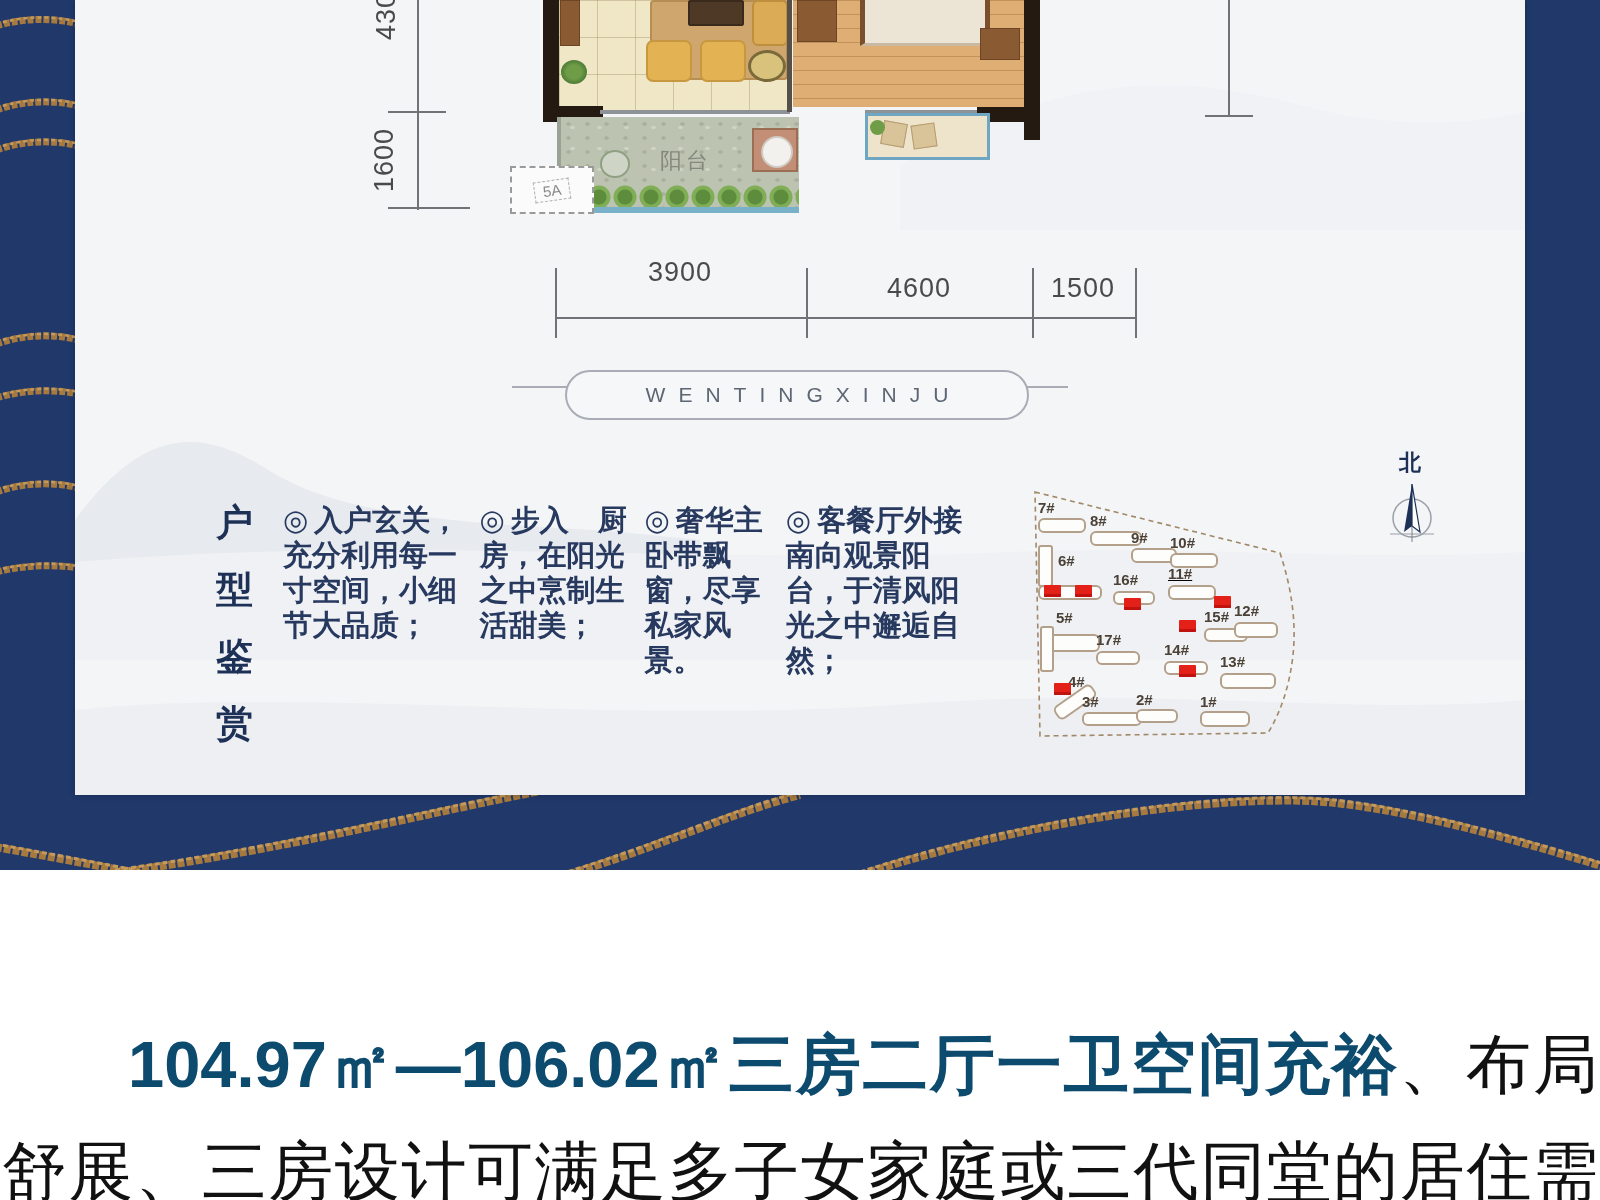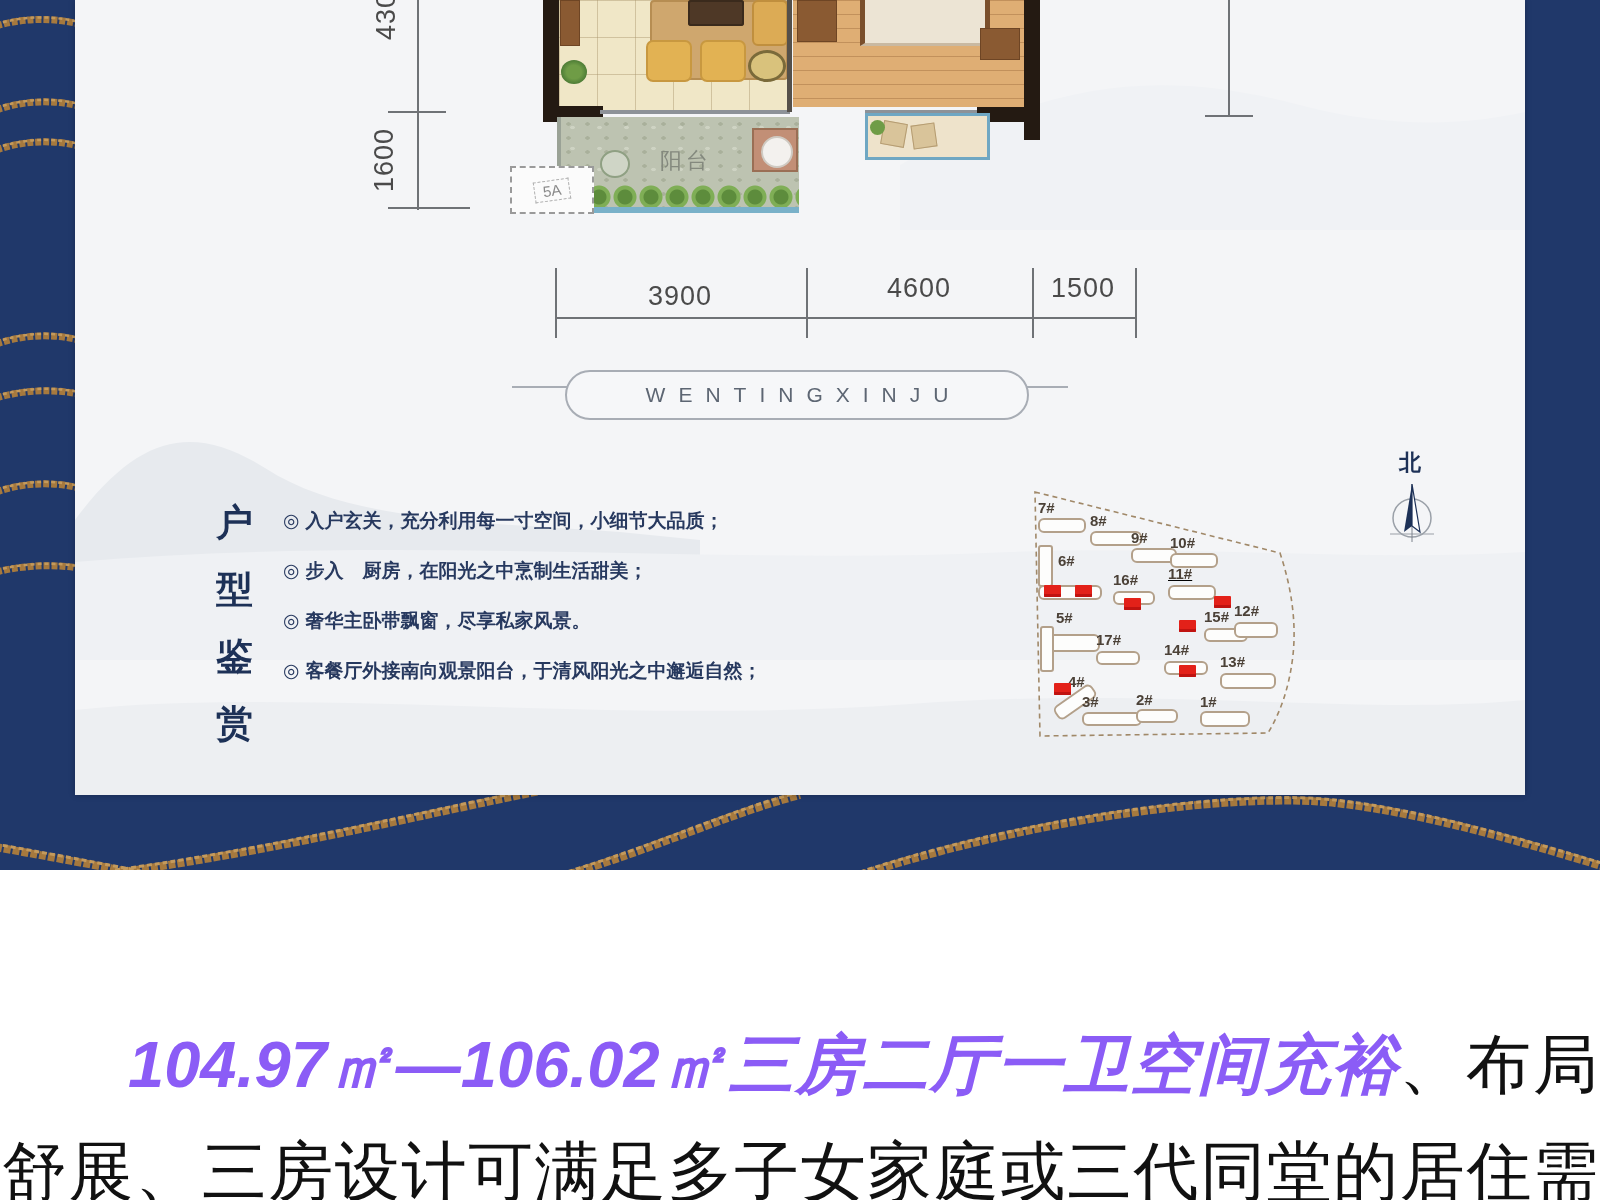--- a/index.html
+++ b/index.html
@@ -39,37 +39,37 @@
   .balcony-label{position:absolute;color:#84897e;font-size:22px;letter-spacing:4px;}
   
   .banner-line{position:absolute;height:2px;background:#a8adb5;}
   .banner-pill{position:absolute;border:2px solid #a8adb5;border-radius:26px;background:#f6f7f9;
       display:flex;align-items:center;justify-content:center;color:#5d6673;
       font-size:21px;letter-spacing:13px;padding-left:13px;margin-top:6px;}
   
   .apprec-title{position:absolute;display:flex;flex-direction:column;gap:17px;
       color:#1d3157;font-size:37px;font-weight:800;
       font-family:"Liberation Serif","DejaVu Serif",serif;}
-  .apprec-bullets{position:absolute;display:flex;flex-direction:column;gap:15px;
-      color:#27395f;font-size:19px;line-height:35px;font-weight:600;
+  .apprec-bullets{position:absolute;display:flex;flex-direction:row;gap:15px;
+      color:#27395f;font-size:29px;line-height:35px;font-weight:600;
       font-family:"Liberation Serif","DejaVu Serif",serif;}
   .bullet .mk{margin-right:6px;}
   
   .bld{position:absolute;}
   .bld-label{font-weight:700;font-size:15px;color:#4b4137;height:16px;line-height:16px;}
   .bld-shape{border:2px solid #b3a08a;background:#fdfdfc;border-radius:6px;box-sizing:border-box;}
   .bld-bar{position:absolute;border:2px solid #b3a08a;background:#fdfdfc;border-radius:3px;box-sizing:border-box;}
   .red-unit{position:absolute;width:17px;height:12px;border-radius:1px;background:#e32119;
       box-shadow:inset 0 -3px 0 #c01310;}
   .north-label{position:absolute;color:#1d3157;font-weight:700;font-size:22px;}
   
   .headline{position:absolute;left:0;top:946px;width:1596px;padding:0 2px;
       font-size:65px;line-height:107px;letter-spacing:0;color:#111;
       text-align:justify;text-indent:126px;font-weight:500;}
-  .headline .red{color:#8b5cf6;font-weight:800;font-style:italic;}
+  .headline .red{color:#0c4a6e;font-weight:800;}
 </style>
 </head>
 <body>
 
 <div class="page">
 
   <div class="navy">
     <svg class="rope-svg" style="left:0;top:0" width="75" height="870" viewBox="0 0 75 870">
       <g fill="none" stroke="#a6793e" stroke-width="7" stroke-dasharray="6 2">
         <path d="M-4,26 Q38,14 79,24"></path>
@@ -166,21 +166,21 @@
       <span class="dimtext vert" style="left:384px;top:160px">1600</span>
 
       <div class="dimline" style="left:1228px;top:0;width:2px;height:116px"></div>
       <div class="dimline" style="left:1205px;top:115px;width:48px;height:2px"></div>
 
       <div class="dimline" style="left:555px;top:317px;width:580px;height:2px"></div>
       <div class="dimline" style="left:555px;top:268px;width:2px;height:70px"></div>
       <div class="dimline" style="left:806px;top:268px;width:2px;height:70px"></div>
       <div class="dimline" style="left:1032px;top:268px;width:2px;height:70px"></div>
       <div class="dimline" style="left:1135px;top:268px;width:2px;height:70px"></div>
-      <span class="dimtext" style="left:680px;top:296px">3900</span>
+      <span class="dimtext" style="left:680px;top:272px">3900</span>
       <span class="dimtext" style="left:919px;top:288px">4600</span>
       <span class="dimtext" style="left:1083px;top:288px">1500</span>
 
       <div class="banner-line" style="left:512px;top:386px;width:56px"></div>
       <div class="banner-line" style="left:1010px;top:386px;width:58px"></div>
       <div class="banner-pill" style="left:565px;top:364px;width:447px;height:46px">
         <span>WENTINGXINJU</span>
       </div>
 
       <div class="apprec-title" style="left:216px;top:498px">

